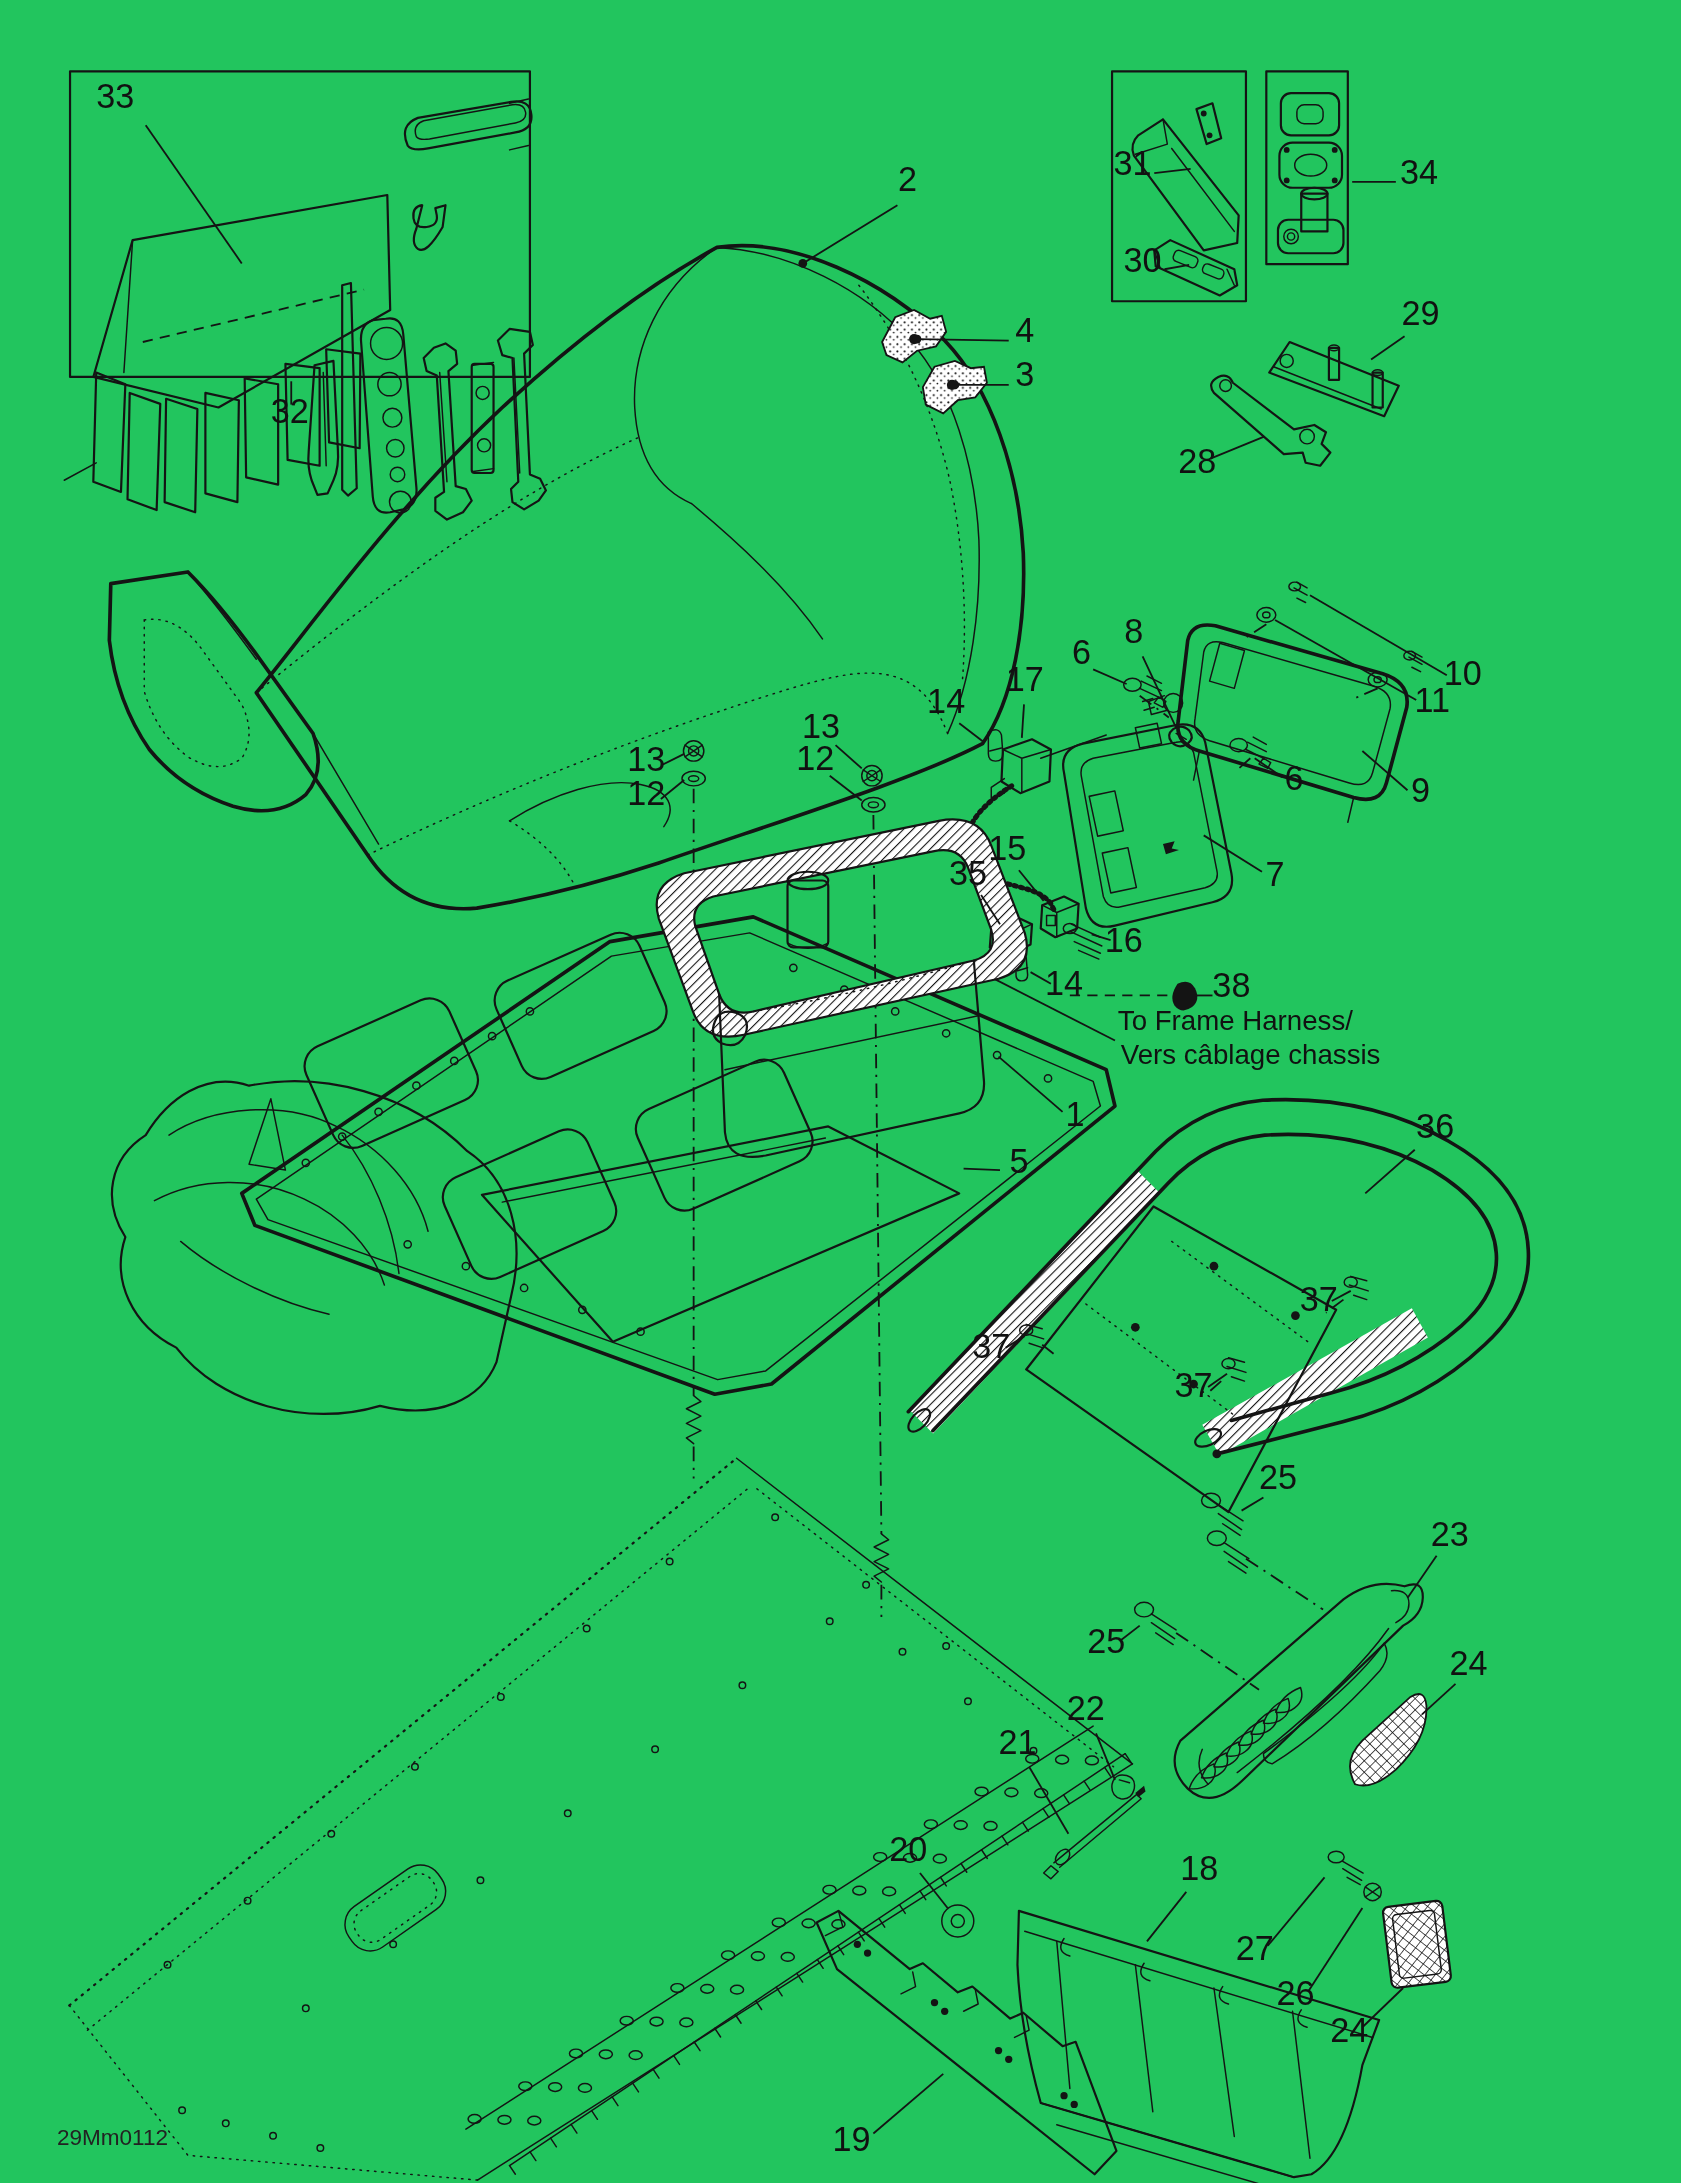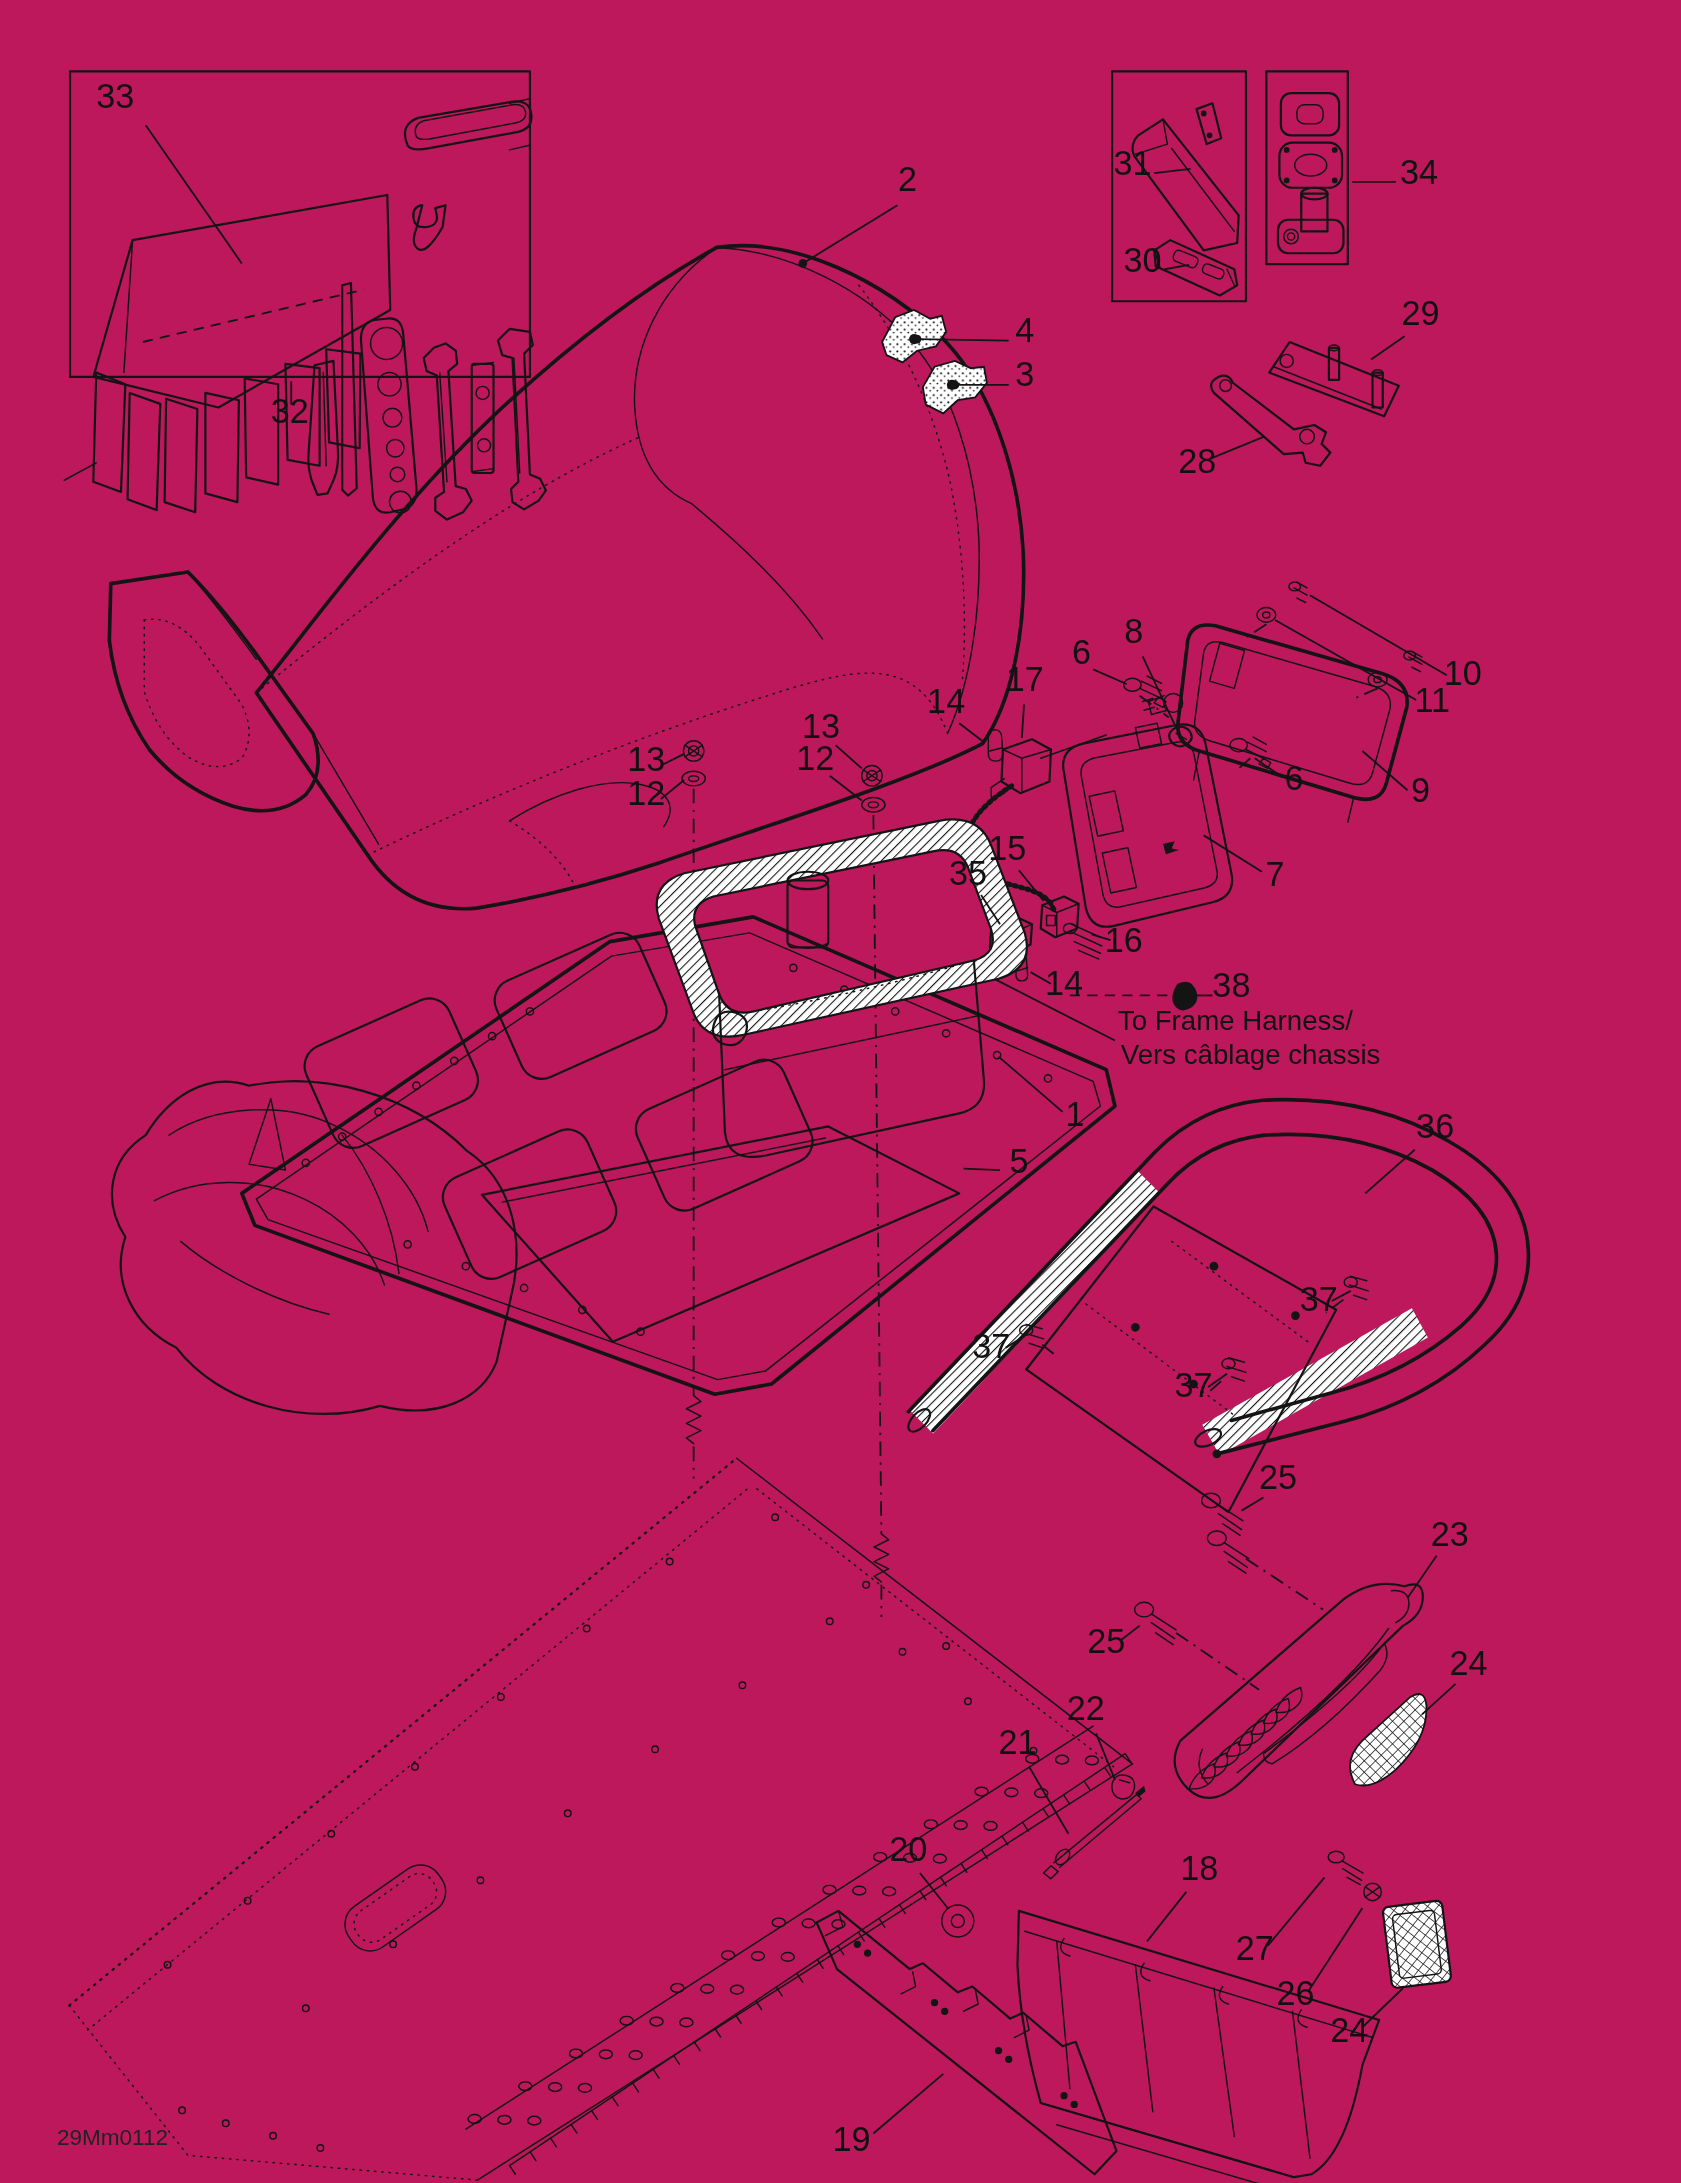--- a/index.html
+++ b/index.html
@@ -1,16 +1,16 @@
 <!DOCTYPE html>
 <html style="font-size:11.6px"><head>
 <meta charset="utf-8">
 <style>
   html,body{margin:0;padding:0;background:#e8e8e8;}
-  .canvas{position:relative;width:1682px;height:2183px;background:#be185d;margin:0 auto;overflow:hidden;}
+  .canvas{position:relative;width:1682px;height:2183px;background:#22c55e;margin:0 auto;overflow:hidden;}
   svg{position:absolute;left:0;top:0;}
   svg *{vector-effect:none;}
   .ln{fill:none;stroke:#141414;stroke-width:3;stroke-linecap:round;stroke-linejoin:round;}
   .ln2{fill:none;stroke:#141414;stroke-width:2;stroke-linecap:round;stroke-linejoin:round;}
   .thick{stroke-width:5;}
   .dot{fill:none;stroke:#141414;stroke-width:3;stroke-dasharray:2 9;stroke-linecap:round;}
   .dot2{fill:none;stroke:#141414;stroke-width:2;stroke-dasharray:2 8;stroke-linecap:round;}
   .dashdot{fill:none;stroke:#141414;stroke-width:2.5;stroke-dasharray:20 9 3 9;}
   .dash{fill:none;stroke:#141414;stroke-width:2.5;stroke-dasharray:14 10;}
   .lbl{font-family:"Liberation Sans","DejaVu Sans",sans-serif;font-size:47px;fill:#111;}

